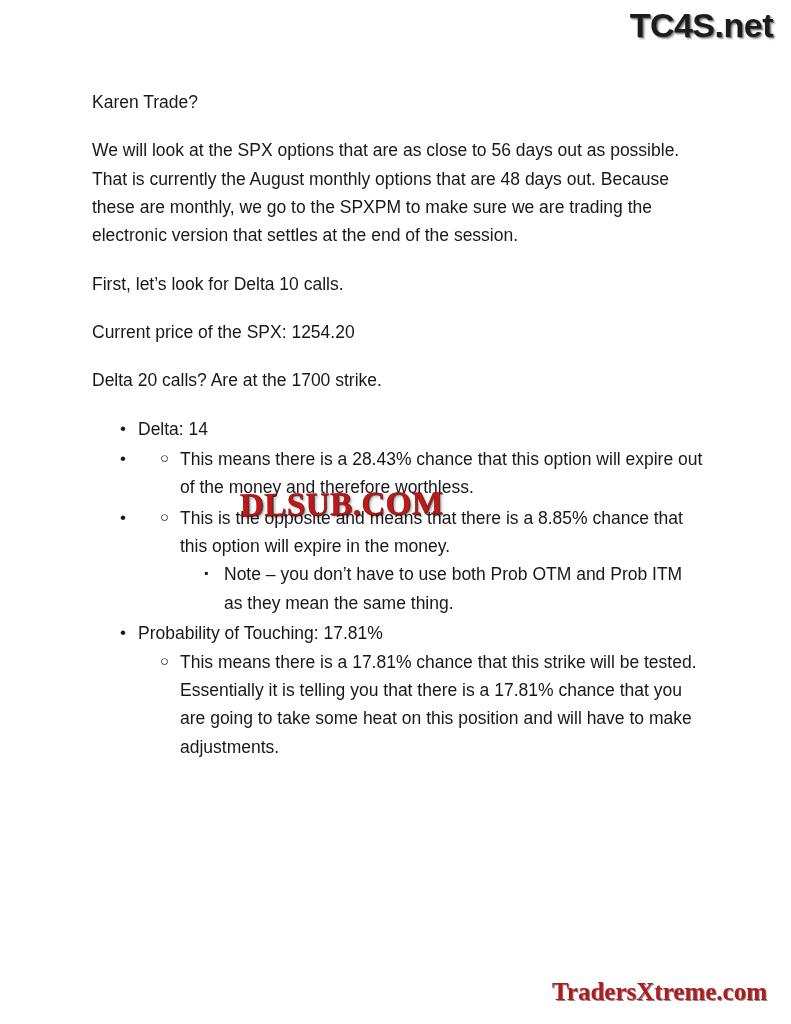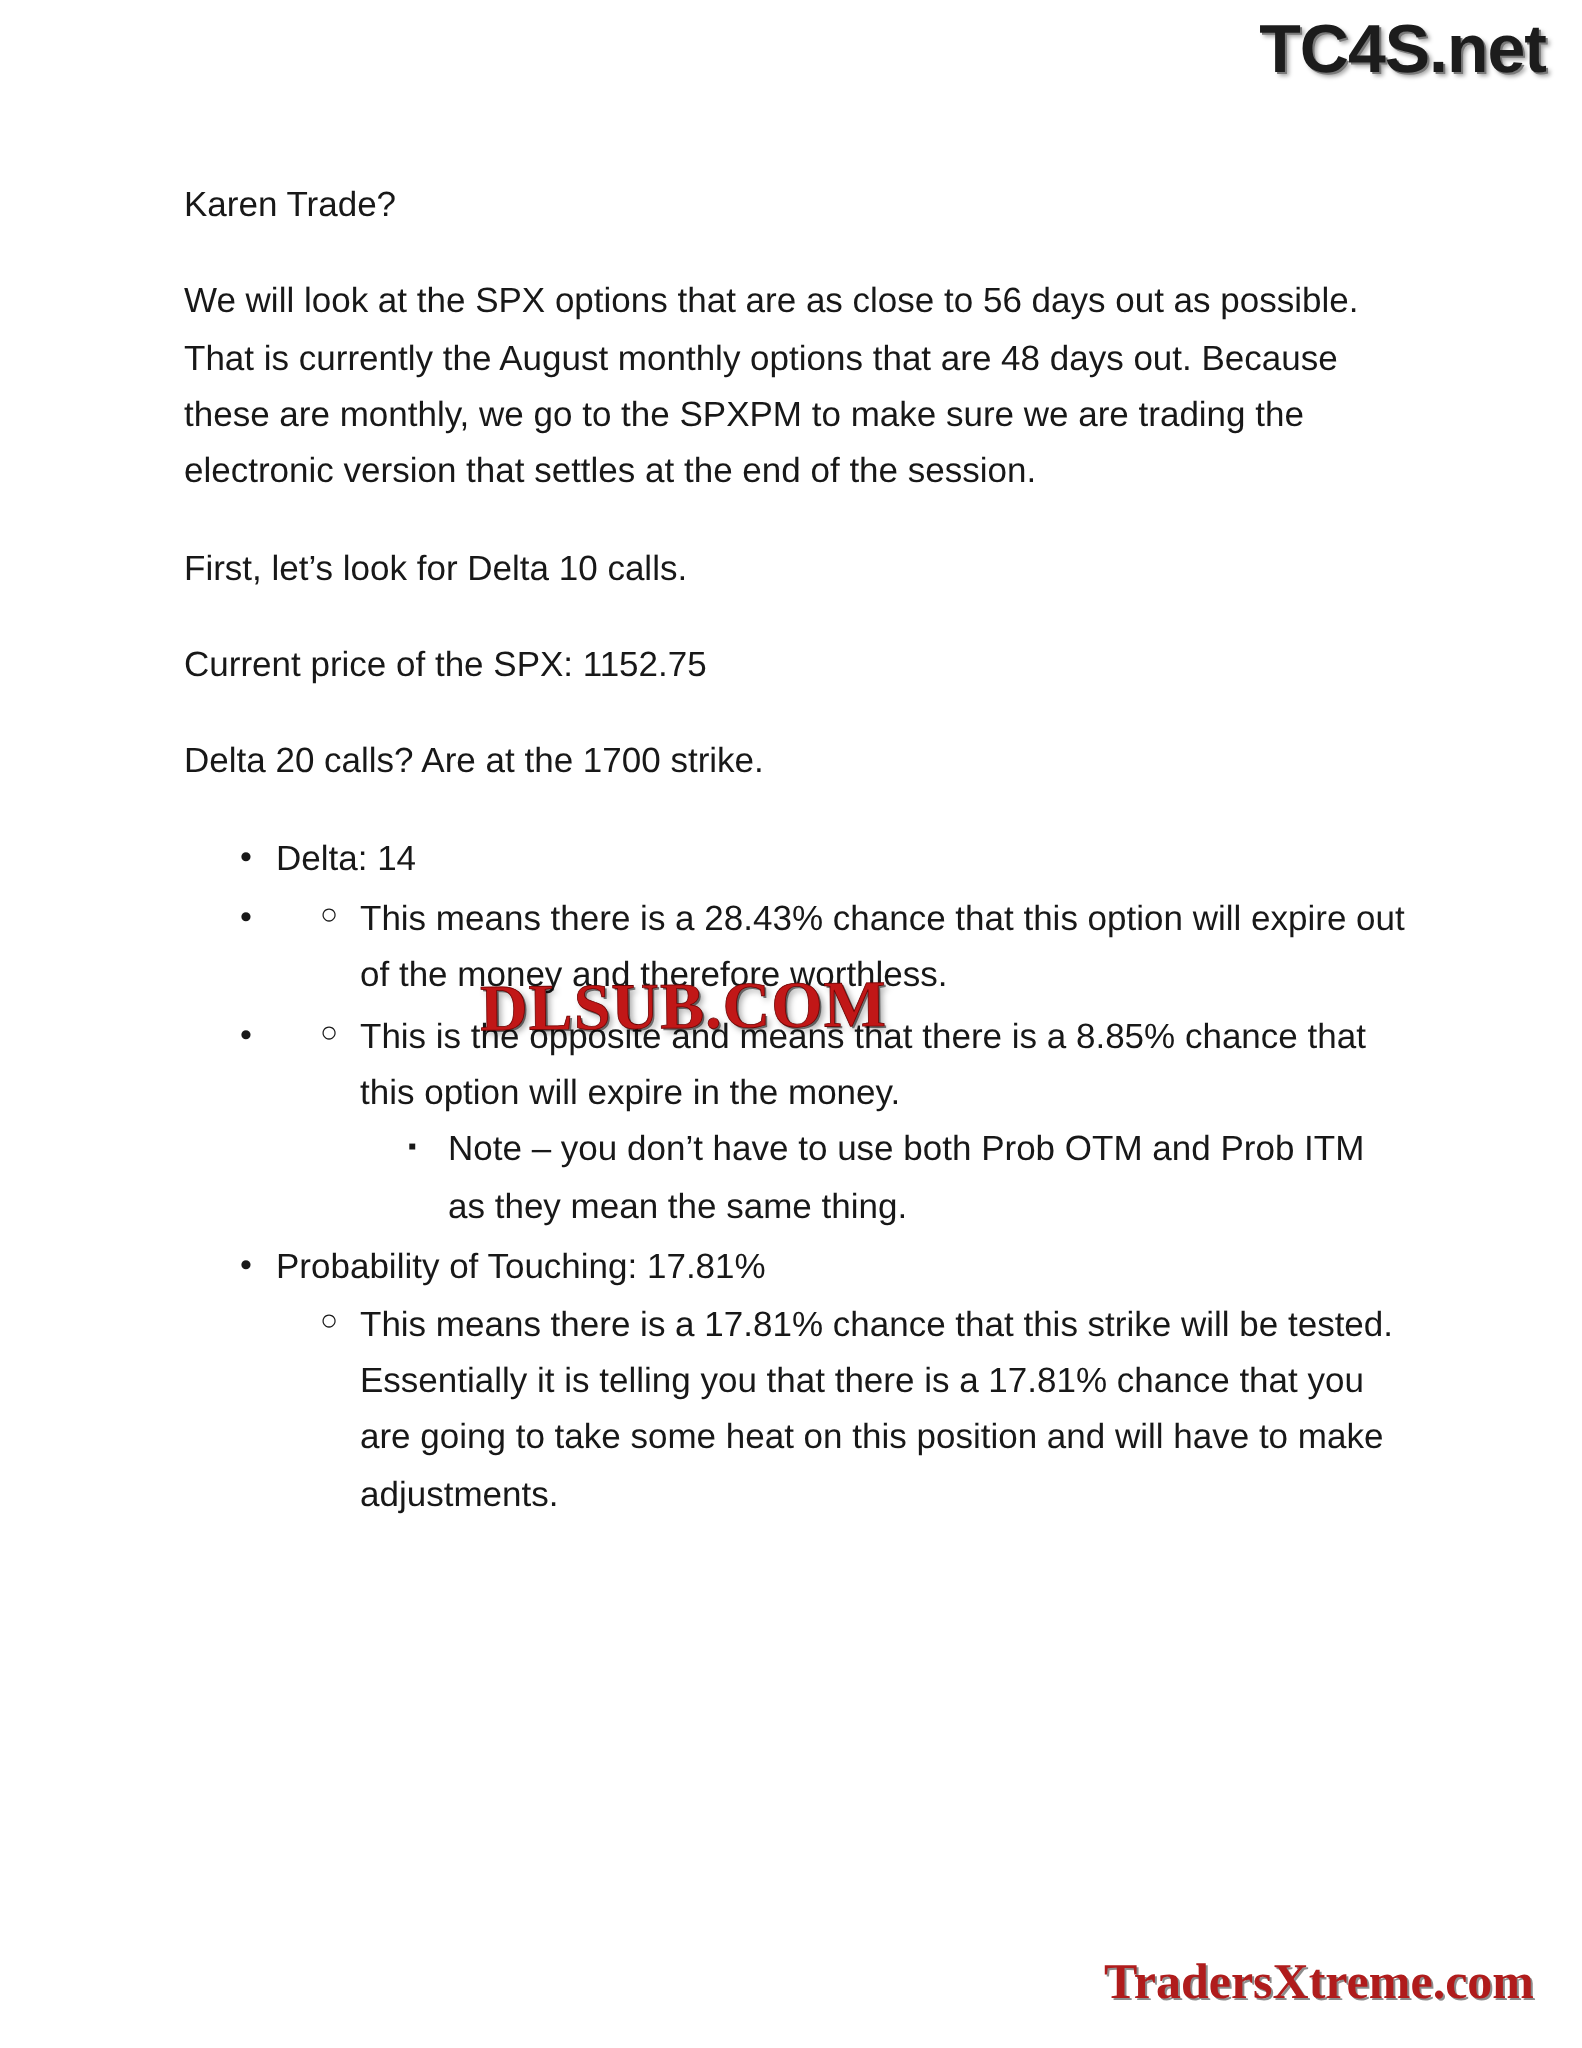--- a/index.html
+++ b/index.html
@@ -142,21 +142,21 @@
 
 <div class="page">
 
   <div class="brand-top">TC4S.net</div>
 
   <div class="content">
 
     <p class="para">Karen Trade?</p>
     <p class="para">We will look at the SPX options that are as close to 56 days out as possible.  That is currently the August monthly options that are 48 days out.  Because these are monthly, we go to the SPXPM to make sure we are trading the electronic version that settles at the end of the session.</p>
     <p class="para">First, let’s look for Delta 10 calls.</p>
-    <p class="para">Current price of the SPX: 1152.75</p>
+    <p class="para">Current price of the SPX: 1254.20</p>
     <p class="para">Delta 20 calls?  Are at the 1700 strike.</p>
 
     <ul class="level1">
 
       <li>
         <span class="bullet">•</span>
         <span>Delta: 14</span>
       </li>
 
       <li>

